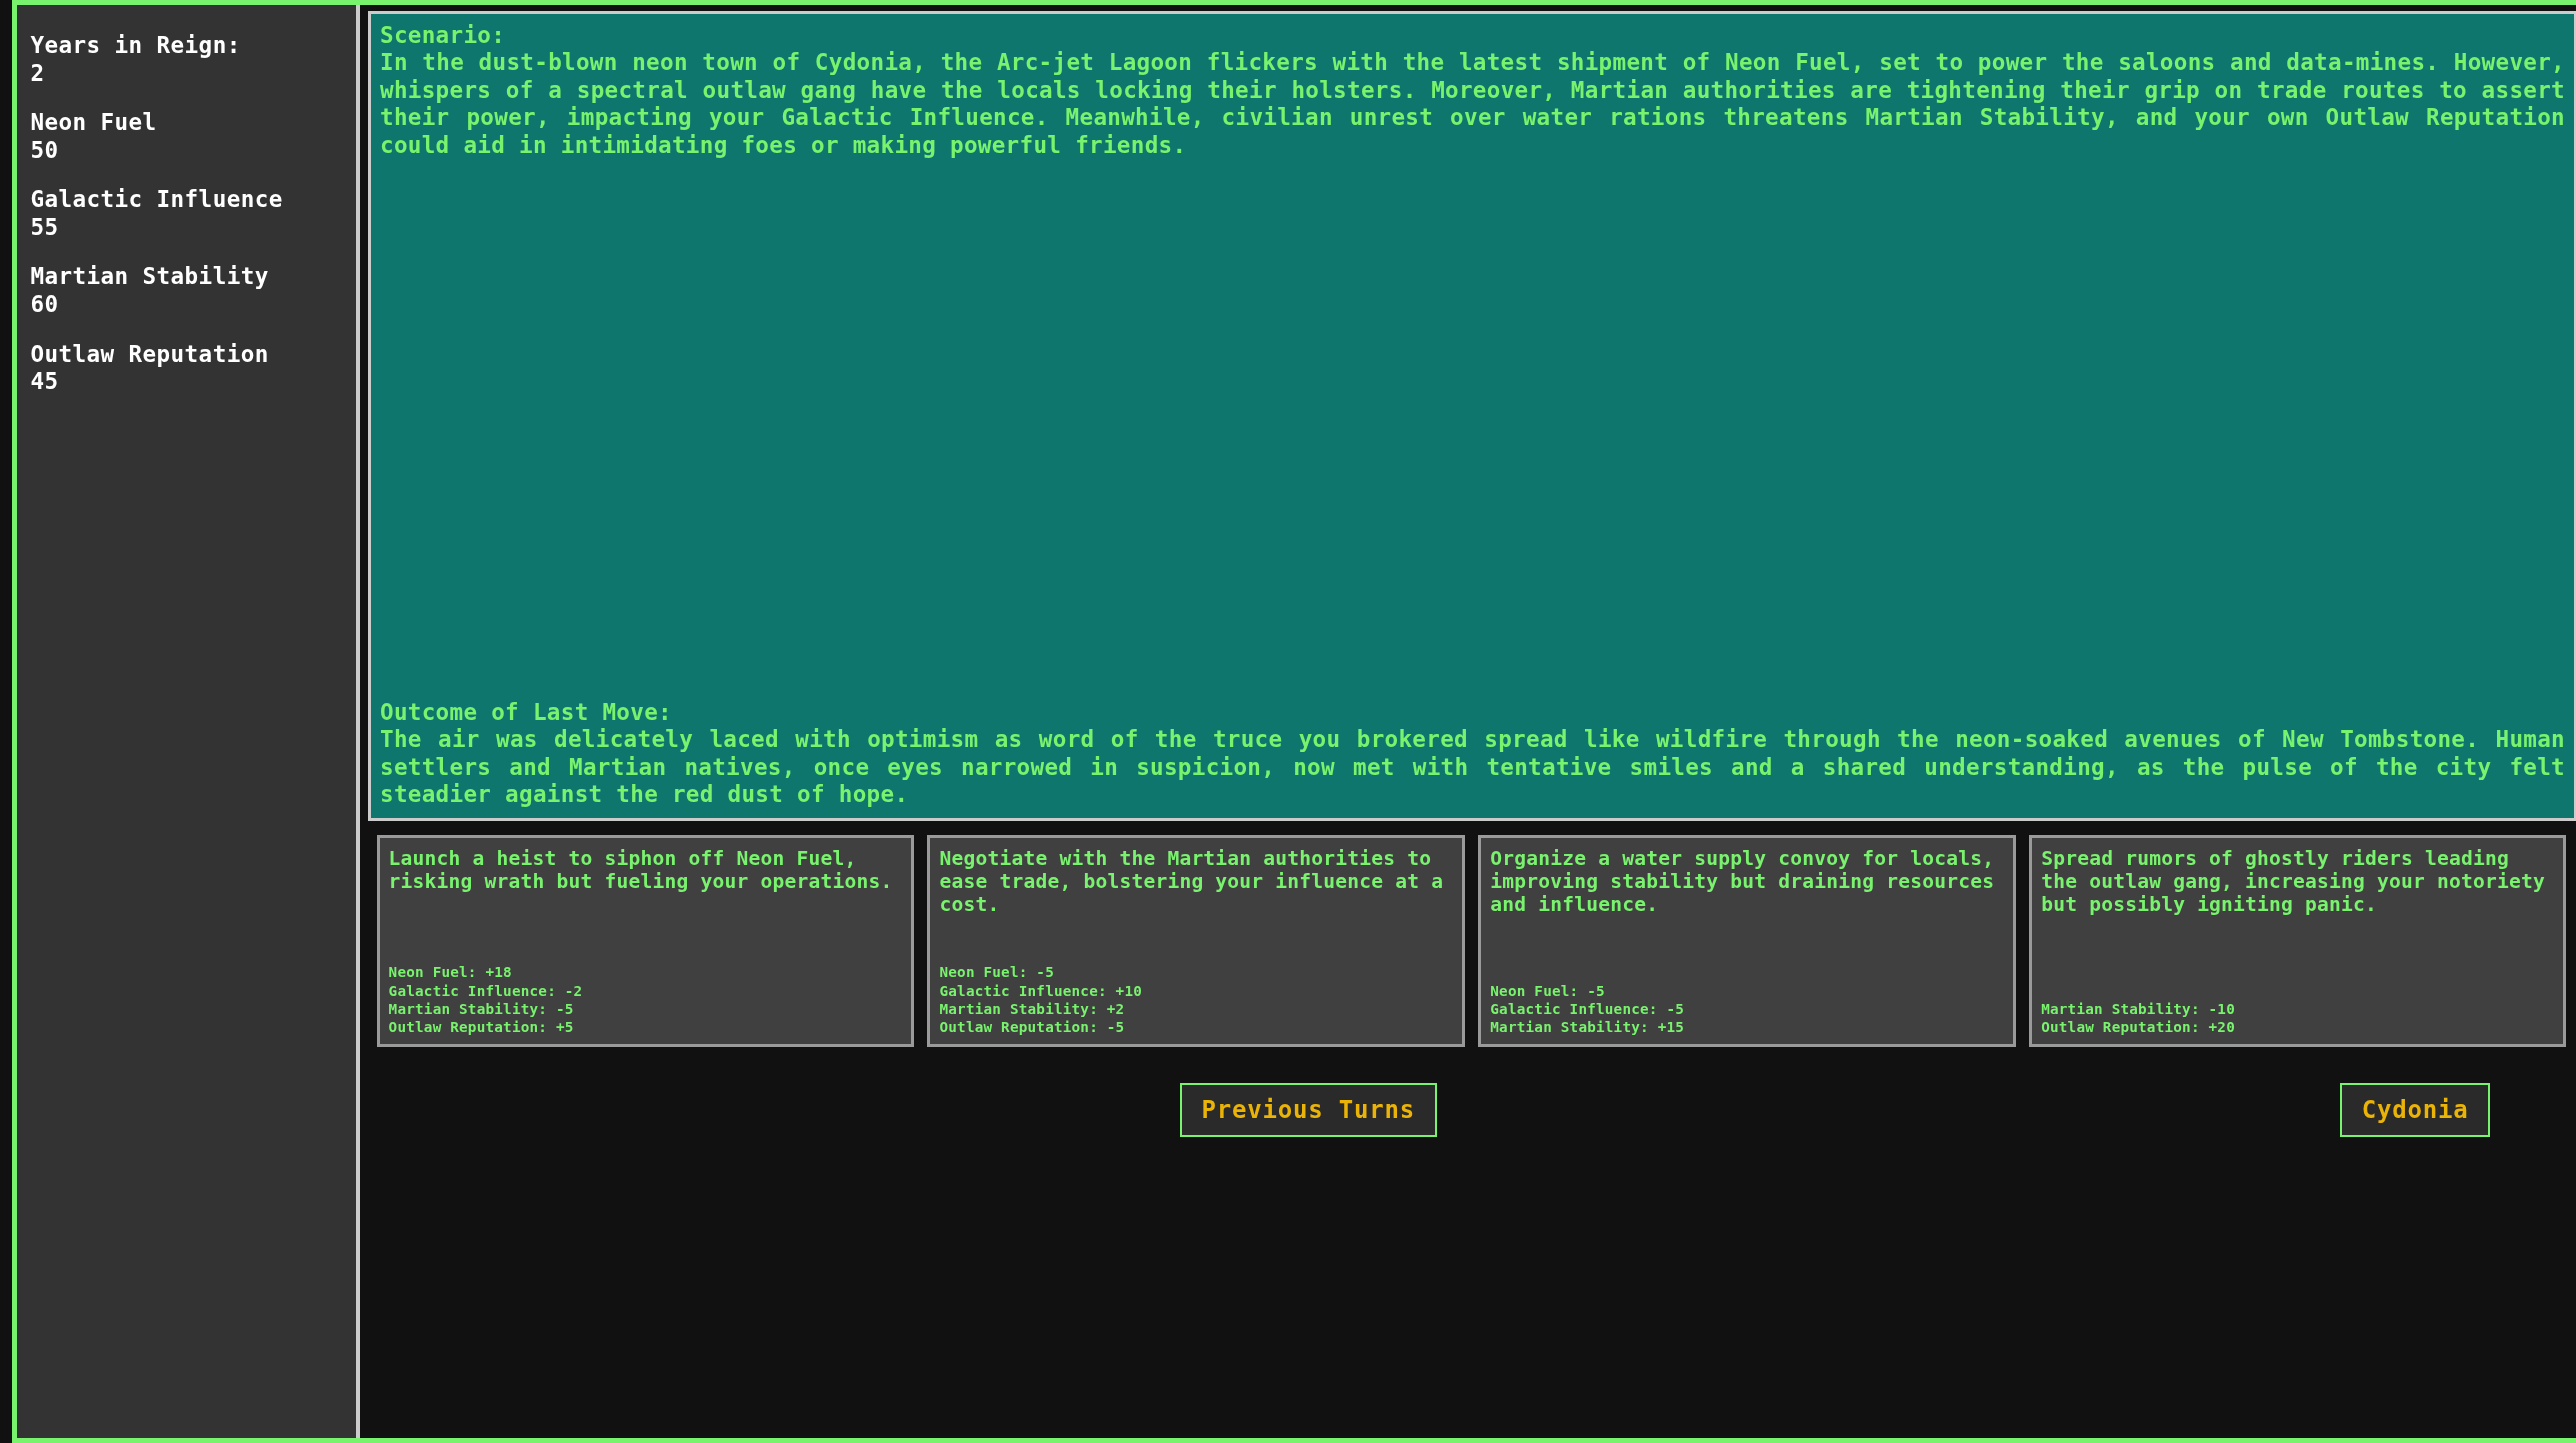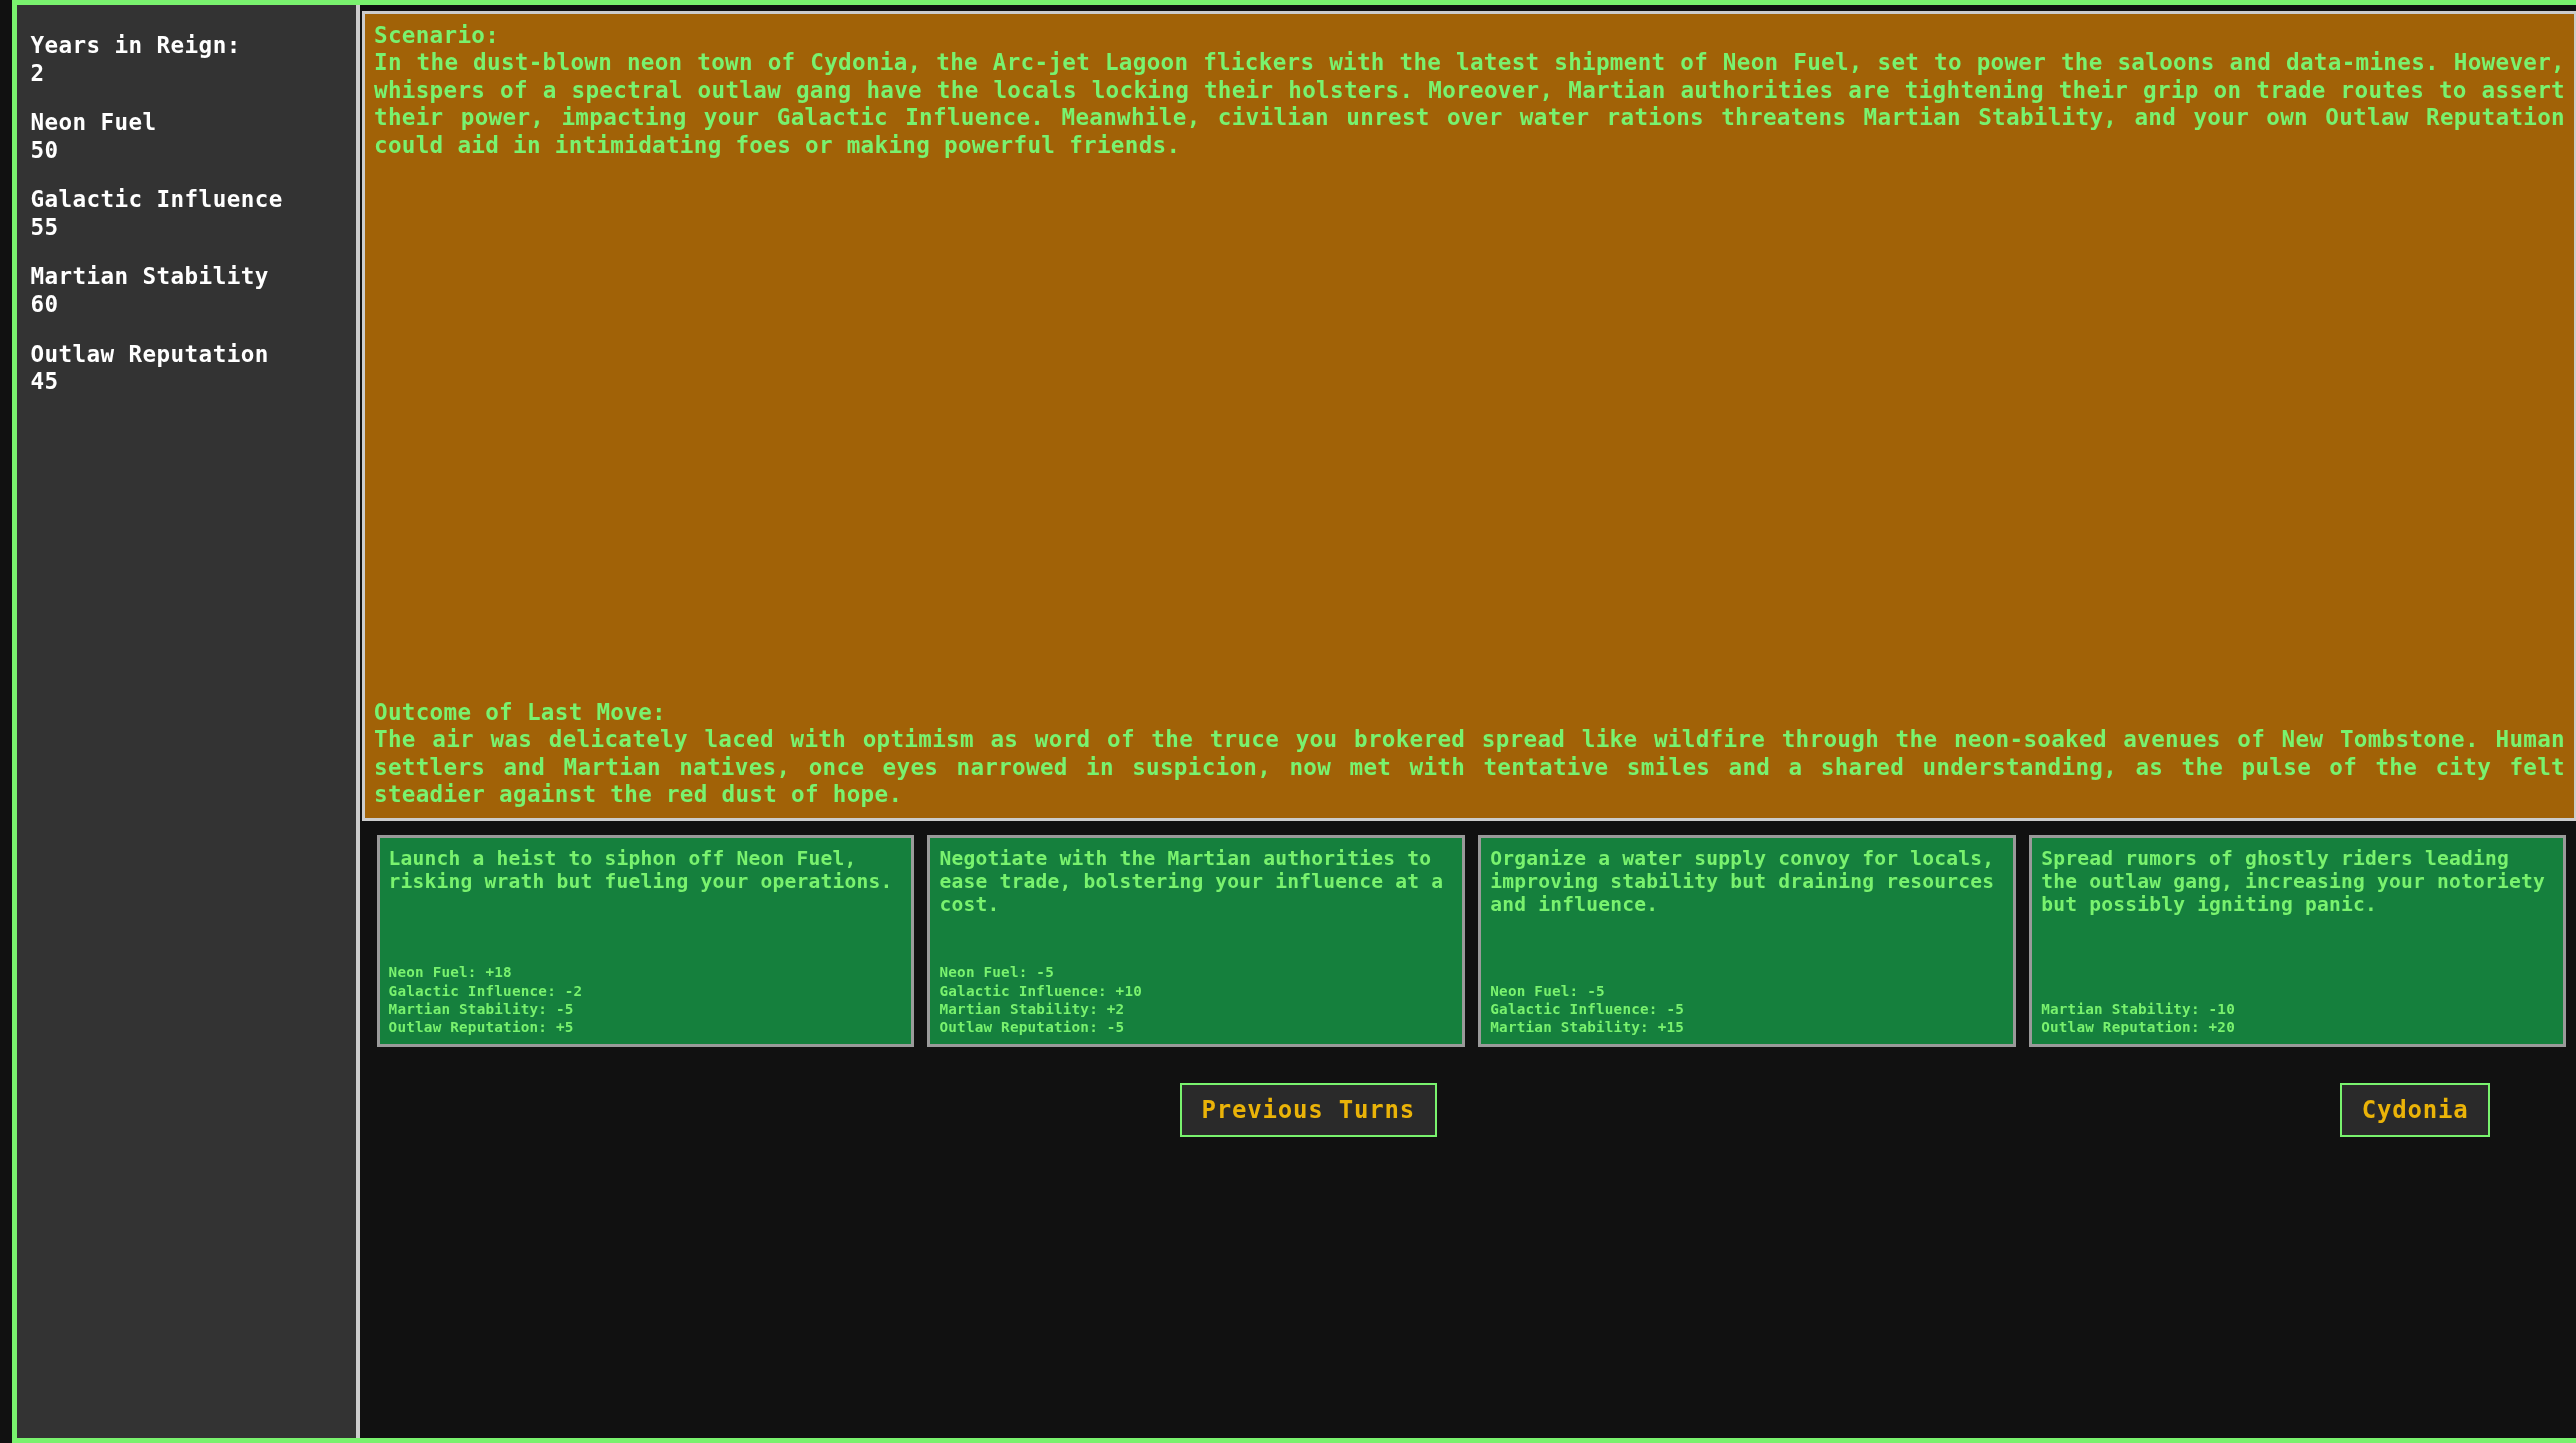--- a/index.html
+++ b/index.html
@@ -61,24 +61,24 @@
     flex: 1 1 auto;
     display: flex;
     flex-direction: column;
     background: #111111;
     min-width: 0;
     padding: 0;
   }
 
   
   #narrative-panel {
-    margin: 6px 6px 0 2px;
+    margin: 6px 6px 0 8px;
     border: 3.8px solid #cccccc;
     box-sizing: border-box;
-    background: #a16207;
+    background: #0f766e;
     height: 810px;
     flex: 0 0 810px;
     position: relative;
     padding: 7.5px 9px 7.5px 9px;
     overflow: hidden;
   }
   .narrative-heading {
     color: #79f26e;
     font-size: 22.6px;
     line-height: 1.22;
@@ -109,21 +109,21 @@
     gap: 13.6px;
     padding: 13.6px 16.6px 0 16.6px;
     box-sizing: border-box;
     height: 226px;
     flex: 0 0 226px;
   }
   .choice-card {
     flex: 1 1 0;
     min-width: 0;
     border: 3px solid #9a9a9a;
-    background: #15803d;
+    background: #404040;
     box-sizing: border-box;
     padding: 9px 9px 7.5px 9px;
     display: flex;
     flex-direction: column;
     cursor: pointer;
     position: relative;
   }
   .choice-text {
     color: #79f26e;
     font-size: 19.6px;

